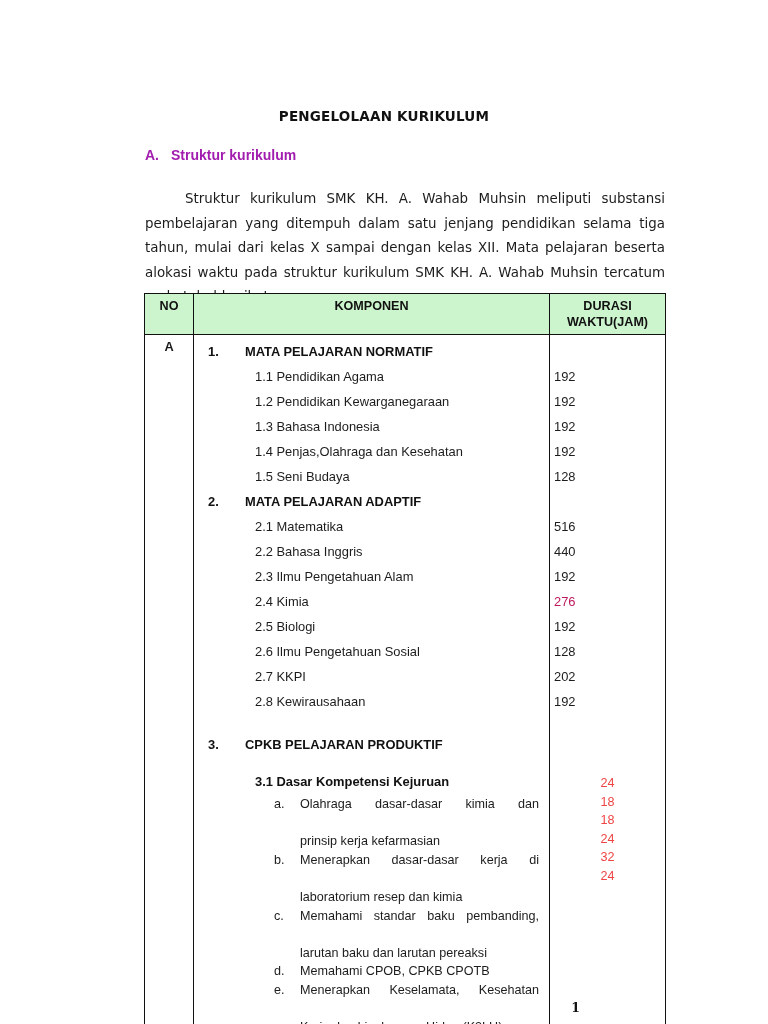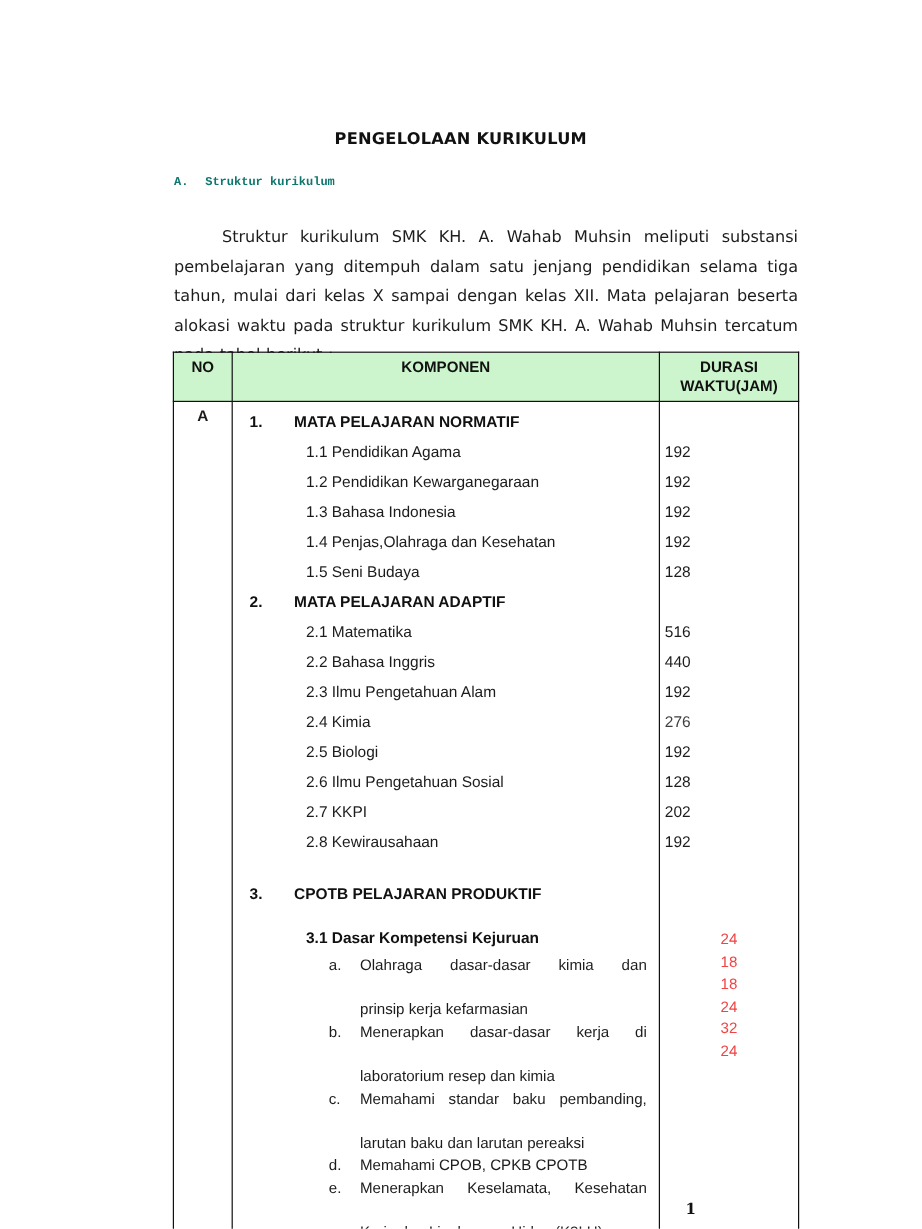--- a/index.html
+++ b/index.html
@@ -36,24 +36,24 @@
     font-size: 13.5px;
     letter-spacing: 0.2px;
     color: #111;
   }
 
   
   .section-head {
     position: absolute;
     left: 145px;
     top: 147px;
-    font-family: Liberation Mono, monospace;
-    font-weight: bold;
-    font-size: 10px;
-    color: #0f766e;
+    font-family: Liberation Sans, sans-serif;
+    font-weight: bold;
+    font-size: 14px;
+    color: #a21caf;
     white-space: nowrap;
   }
   .section-head .sh-letter {
     display: inline-block;
     width: 26px;
   }
 
   
   .body-par {
     position: absolute;
@@ -178,21 +178,21 @@
   .lit-text > span.l2 { display: block; }
 
   
   .dur-num {
     text-align: left;
     font-size: 12.9px;
     line-height: 25px;
     color: #1c1c1c;
   }
   .dur-num.blank { color: transparent; }
-  .dur-num.red { color: #404040; }
+  .dur-num.red { color: #be185d; }
   .dur-tight {
     text-align: center;
     font-size: 12.6px;
     line-height: 18.6px;
     color: #ef4444;
   }
   .dur-lead { height: 60px; }
 
   
   .page-no {
@@ -259,21 +259,21 @@
           <div class="sub">2.2 Bahasa Inggris</div>
           <div class="sub">2.3 Ilmu Pengetahuan Alam</div>
           <div class="sub">2.4 Kimia</div>
           <div class="sub">2.5 Biologi</div>
           <div class="sub">2.6 Ilmu Pengetahuan Sosial</div>
           <div class="sub">2.7 KKPI</div>
           <div class="sub">2.8 Kewirausahaan</div>
 
           <div class="grp spaced-top">
             <span class="grp-num">3.</span>
-            <span class="grp-label">CPOTB PELAJARAN PRODUKTIF</span>
+            <span class="grp-label">CPKB PELAJARAN PRODUKTIF</span>
           </div>
 
           <div class="sub-bold">3.1 Dasar Kompetensi Kejuruan</div>
 
           <div class="lettered">
 
             <div class="lit-item">
               <span class="lit-mark">a.</span>
               <span class="lit-text">
                 <span class="l1">Olahraga dasar-dasar kimia dan</span>

